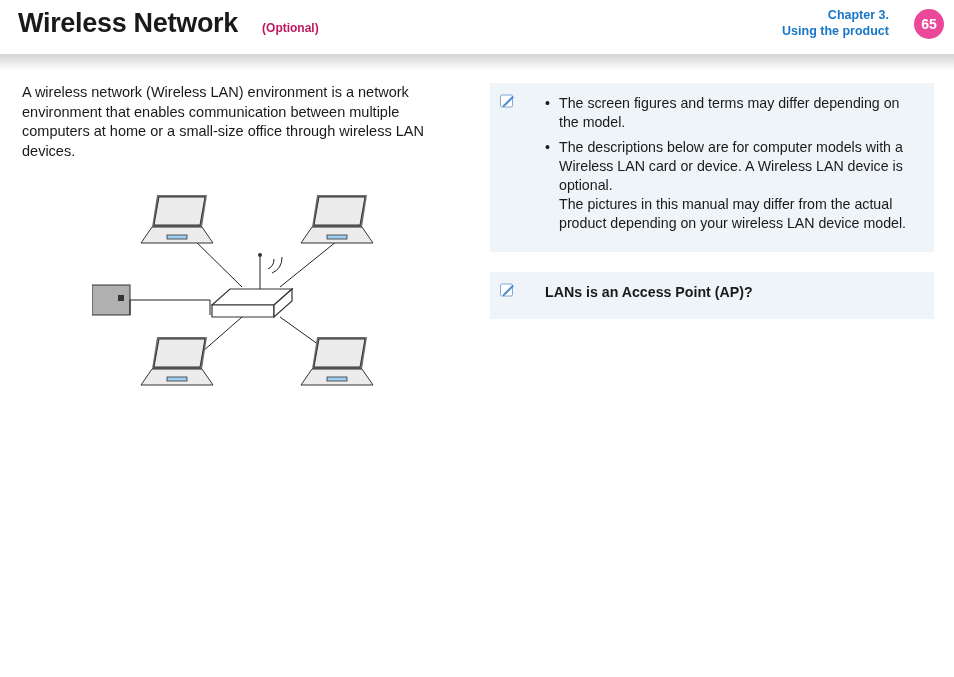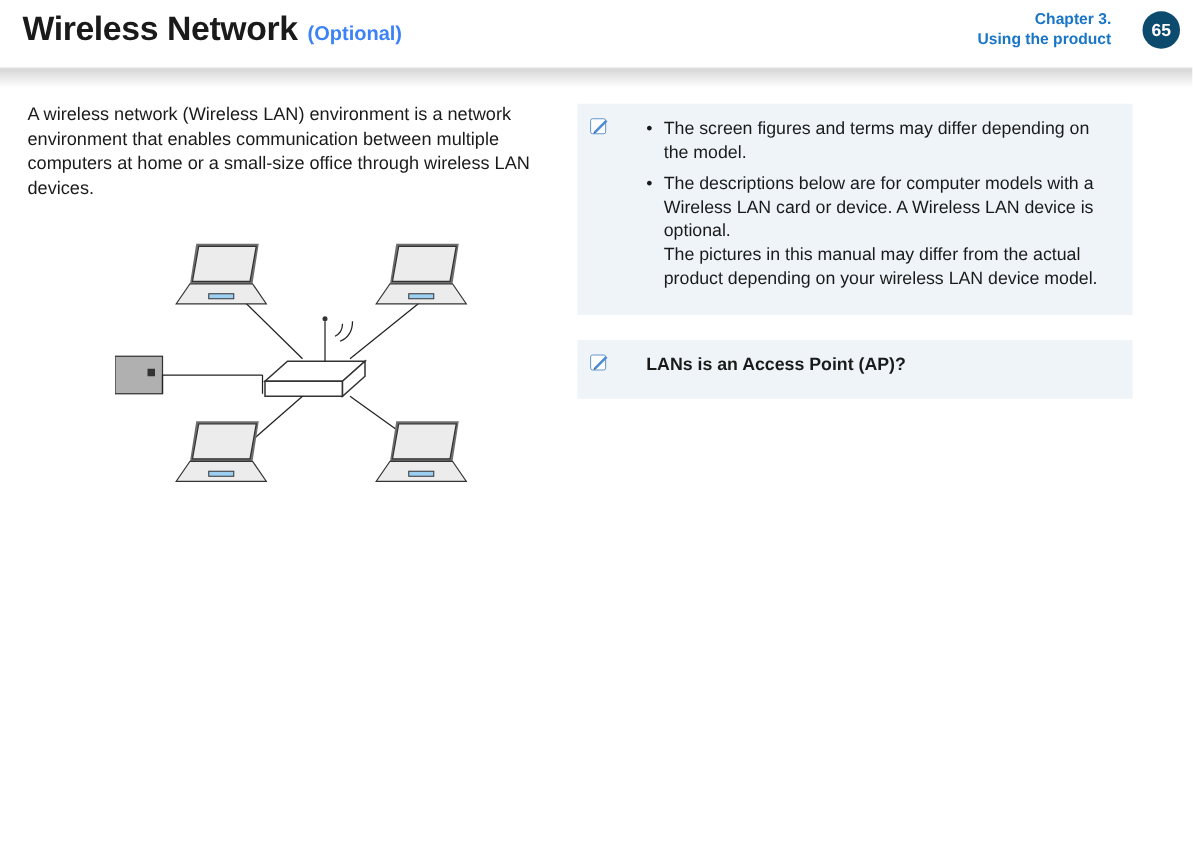--- a/index.html
+++ b/index.html
@@ -17,39 +17,40 @@
     width: 954px;
     height: 677px;
   }
   .header {
     display: flex;
     align-items: flex-start;
     justify-content: space-between;
     padding: 8px 10px 0 18px;
     height: 44px;
   }
-  .title-wrap { display: flex; align-items: baseline; gap: 8px; }
+  .title-wrap { display: flex; align-items: baseline; gap: 24px; }
   .title { font-size: 27px; font-weight: 700; letter-spacing: -0.3px; }
-  .subtitle { font-size: 16px; font-weight: 700; color: #3b82f6; }
+  .subtitle { font-size: 12px; font-weight: 700; color: #be185d; }
   .chapter-block { display: flex; align-items: center; gap: 25px; }
   .chapter-text { text-align: right; color: #1976c7; font-weight: 700; font-size: 12.5px; line-height: 1.25; }
   .page-badge {
     width: 30px; height: 30px; border-radius: 50%;
-    background: #0c4a6e; color: #fff; display: flex; align-items: center; justify-content: center;
+    background: #ec4899; color: #fff; display: flex; align-items: center; justify-content: center;
     font-weight: 700; font-size: 14px;
   }
   .shadow-bar {
     height: 18px;
     background: linear-gradient(to bottom, rgba(0,0,0,0.16), rgba(0,0,0,0) 85%);
     margin: 2px 0 10px 0;
     border-top: 1px solid #d9d9d9;
   }
   .columns {
     display: flex;
     padding: 0 18px 0 22px;
+    gap: 28px;
   }
   .col-left { width: 440px; }
   .col-right { width: 444px; }
   .body-text { font-size: 14.5px; line-height: 1.35; }
   .diagram-wrap { margin: 14px 0 0 70px; }
 
   .box {
     background: #eef4f8;
     border: 1px solid transparent;
     padding: 10px 14px 12px 14px;

